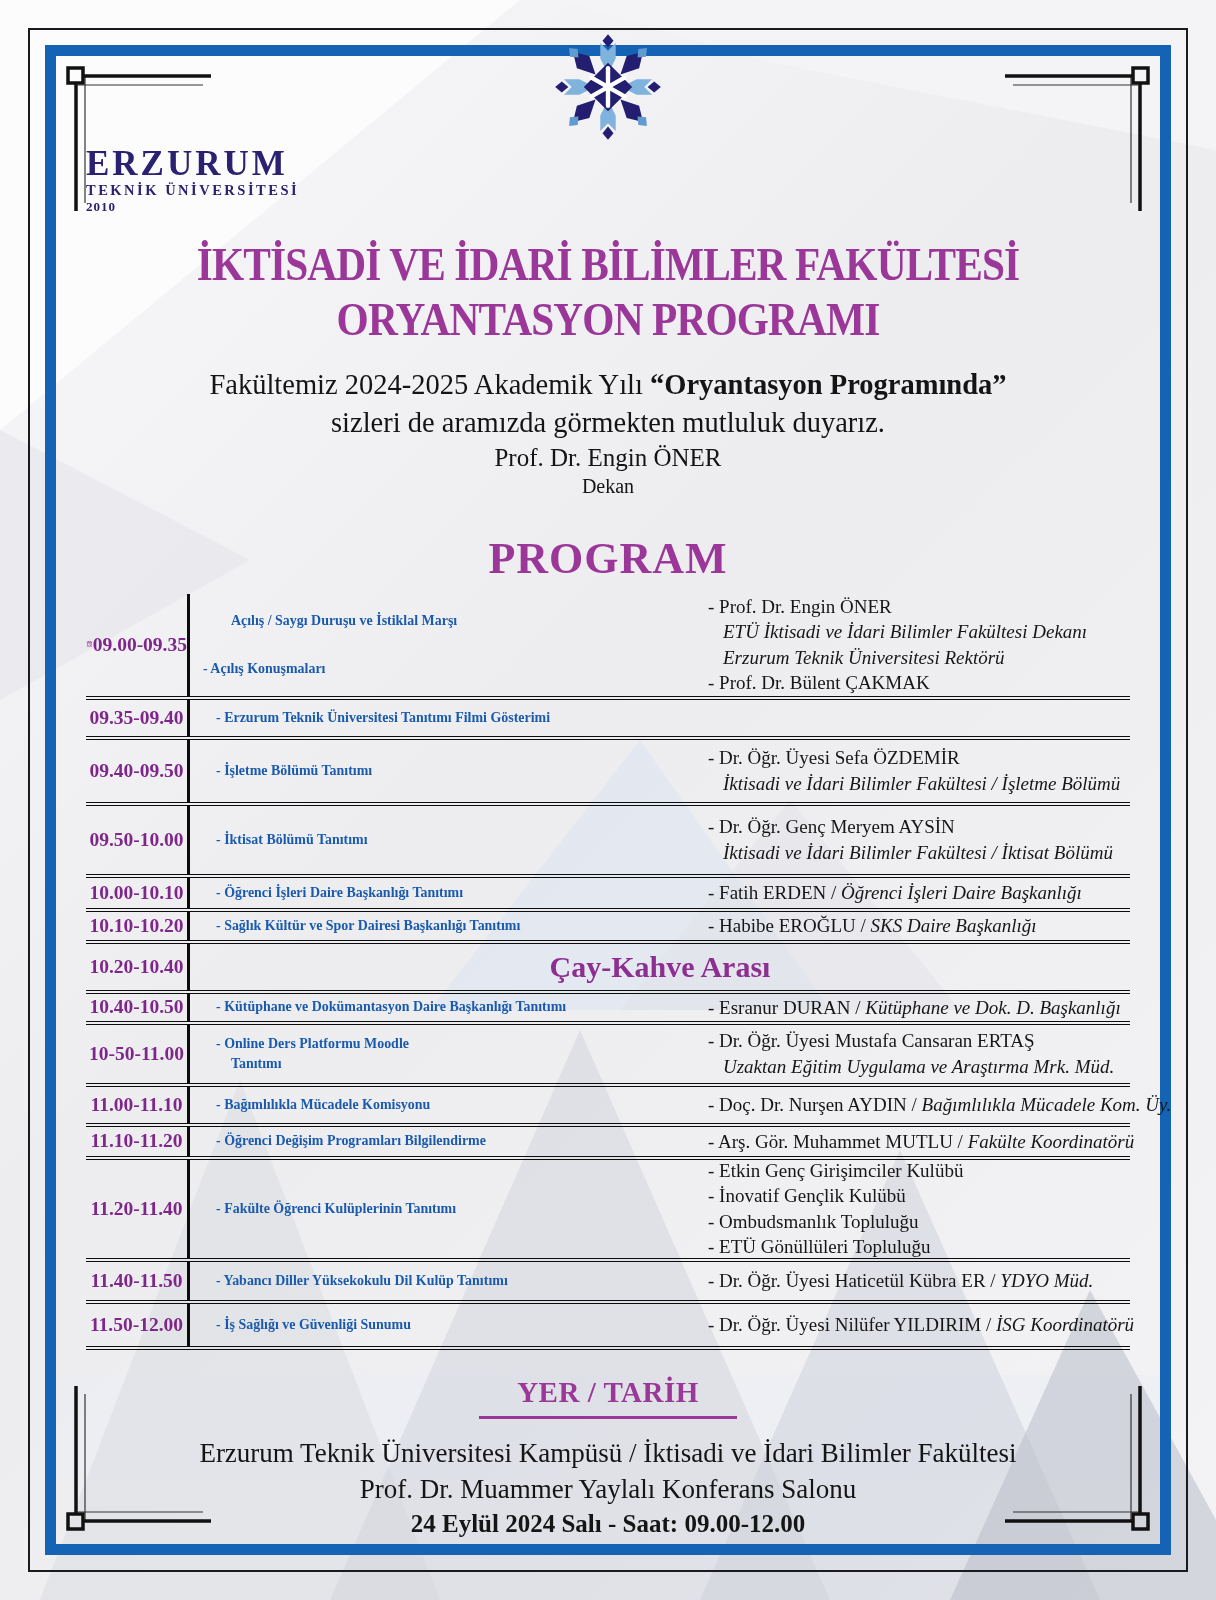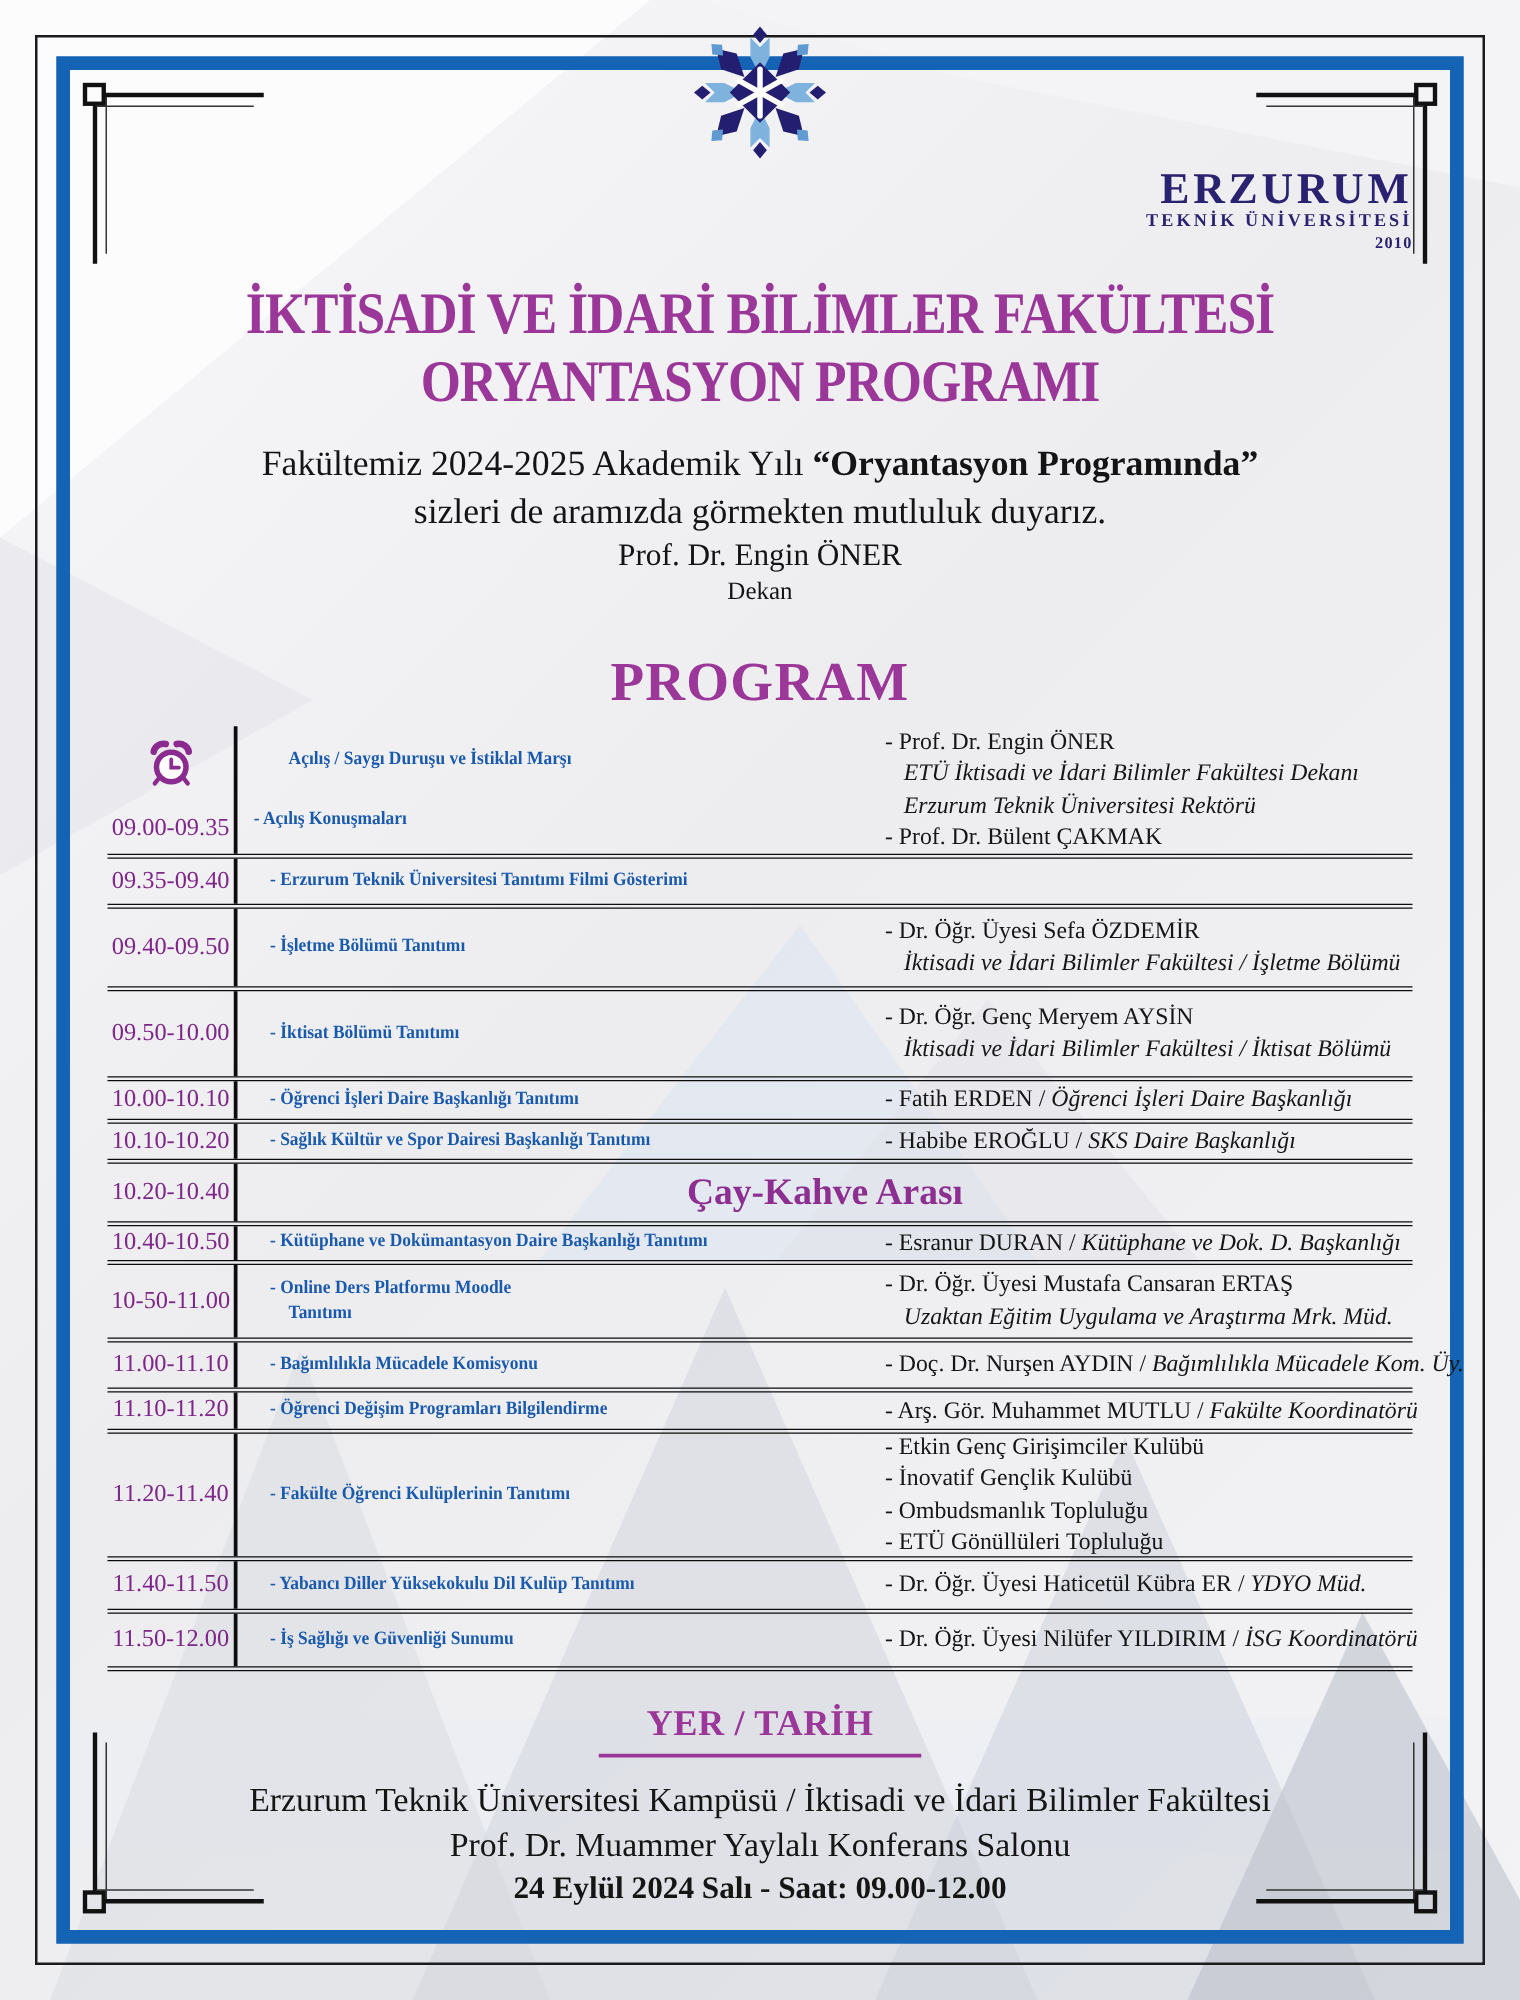--- a/index.html
+++ b/index.html
@@ -15,42 +15,42 @@
   .blue-line{position:absolute;inset:45px;border:11px solid #1563b5;z-index:1;}
   .corner{position:absolute;width:150px;height:150px;z-index:2;}
   .corner.tl{left:63px;top:63px;}
   .corner.tr{right:63px;top:63px;transform:scaleX(-1);}
   .corner.bl{left:63px;bottom:66px;transform:scaleY(-1);}
   .corner.br{right:63px;bottom:66px;transform:scale(-1,-1);}
 
   .content{position:relative;z-index:3;padding:0 86px;}
 
   
-  .logo-wrap{text-align:right;padding-top:19px;}
+  .logo-wrap{text-align:left;padding-top:32px;}
   .logo-wrap svg{display:block;margin:0 auto;}
   .logo-name{color:#2a2170;font-size:35px;font-weight:700;letter-spacing:3px;line-height:1;margin-top:4px;}
   .logo-sub{color:#2a2170;font-size:14.5px;font-weight:700;letter-spacing:2.5px;line-height:1.25;}
   .logo-year{color:#2a2170;font-size:13px;font-weight:700;letter-spacing:1px;line-height:1.2;}
 
   .main-title{color:#9a3799;text-align:center;font-weight:700;margin-top:22px;line-height:1.18;}
   .main-title .t-line{font-size:47px;letter-spacing:-1px;transform:scaleX(.88);transform-origin:50% 50%;white-space:nowrap;}
 
   .intro{margin-top:18px;text-align:center;color:#141414;font-size:28.5px;line-height:1.35;}
   .dean{text-align:center;color:#141414;}
   .dean .d-name{font-size:25px;line-height:1.2;}
   .dean .d-title{font-size:20px;line-height:1.3;}
 
   .program-heading{margin-top:34px;text-align:center;color:#9a3799;font-size:44px;font-weight:700;letter-spacing:1px;}
 
   
   .schedule{margin-top:10px;}
   .prow{display:flex;box-sizing:border-box;border-bottom:4px double #0c0c0c;}
   .tcell{flex:0 0 104px;width:104px;box-sizing:border-box;border-right:3px solid #0c0c0c;
-         display:flex;flex-direction:column;align-items:center;justify-content:center;
-         color:#7e2689;font-weight:400;font-size:19.5px;white-space:nowrap;}
+         display:flex;flex-direction:row;align-items:center;justify-content:center;
+         color:#7e2689;font-weight:700;font-size:19.5px;white-space:nowrap;}
   .scell{flex:0 0 512px;width:512px;box-sizing:border-box;display:flex;flex-direction:column;justify-content:center;
          padding:3px 0 3px 26px;color:#1a5aad;font-weight:700;font-size:15px;line-height:1.3;}
   .scell .s-line{white-space:nowrap;transform:scaleX(.93);transform-origin:0 50%;}
   .kcell{flex:1;display:flex;flex-direction:column;justify-content:center;
          padding:3px 0 3px 6px;font-size:19px;line-height:1.32;color:#161616;}
   .kcell .spk{white-space:nowrap;}
   .it{font-style:italic;}
   .ind{padding-left:15px;}
   .ind2{padding-left:16px;}
   .pullL{margin-left:-13px;}

